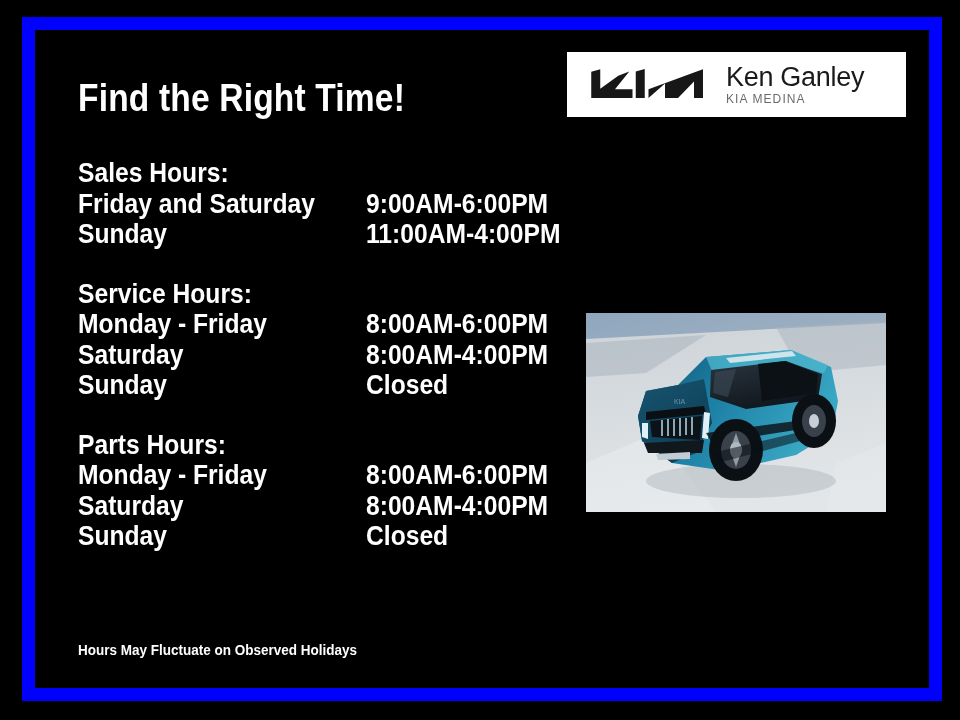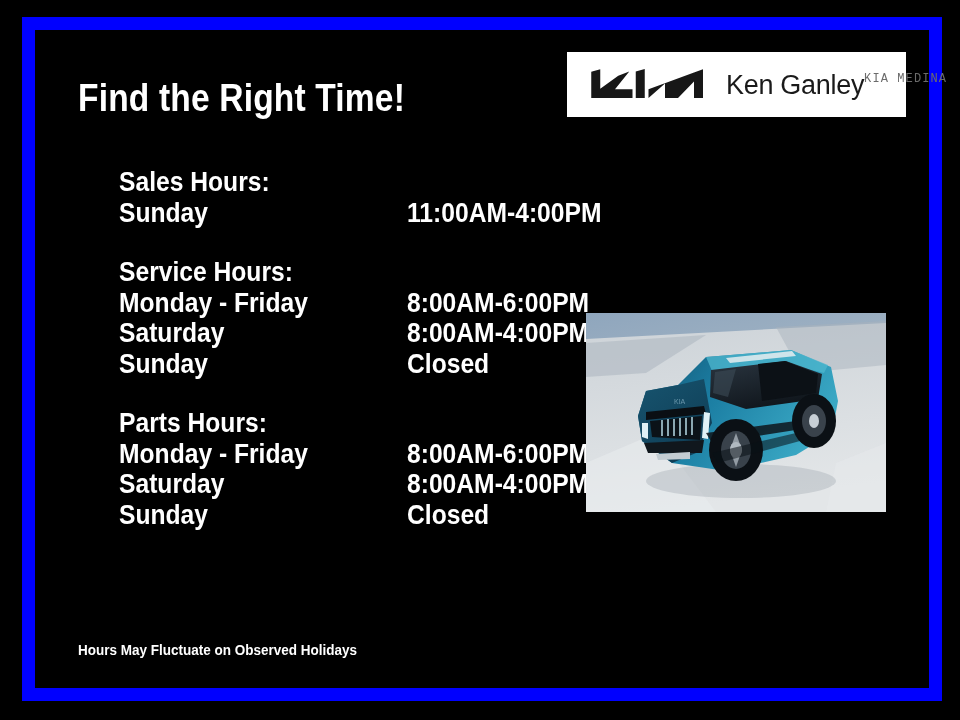--- a/index.html
+++ b/index.html
@@ -53,23 +53,22 @@
     transform: scaleX(0.86);
     transform-origin: left top;
     letter-spacing: 0.2px;
     white-space: nowrap;
   }
 
   
   #hours-wrap {
     position: absolute;
     left: 78px;
-    top: 167px;
+    top: 158px;
     width: 470px;
-    margin-left: 41px;
   }
   .hours-block {
     margin-bottom: 29px;
   }
   .hours-block:last-child { margin-bottom: 0; }
 
   .block-heading {
     font-size: 28px;
     line-height: 30.5px;
     font-weight: bold;
@@ -128,36 +127,37 @@
   }
   #kia-mark {
     margin-left: 18px;
     width: 118px;
     height: 34px;
     flex: none;
   }
   #logo-text {
     margin-left: 23px;
     display: flex;
+    flex-direction: column;
     justify-content: center;
   }
   #dealer-name {
     font-size: 27px;
     line-height: 28px;
     color: #1a1a1a;
     font-family: "Liberation Sans", sans-serif;
     letter-spacing: -0.3px;
     white-space: nowrap;
   }
   #dealer-sub {
     margin-top: 2px;
     font-size: 12px;
     line-height: 13px;
     color: #6b6b6b;
-    font-family: Liberation Mono, monospace;
+    font-family: Liberation Sans, sans-serif;
     letter-spacing: 1.1px;
     white-space: nowrap;
   }
 
   
   #vehicle-photo {
     position: absolute;
     left: 586px;
     top: 313px;
     width: 300px;
@@ -174,20 +174,24 @@
 
   <div id="frame">
     <div id="frame-inner"></div>
   </div>
 
   <div id="title">Find the Right Time!</div>
 
   <div id="hours-wrap">
       <div class="hours-block">
         <div class="block-heading">Sales Hours:</div>
+        <div class="hours-row">
+          <span class="day-label">Friday and Saturday</span>
+          <span class="time-value">9:00AM-6:00PM</span>
+        </div>
         <div class="hours-row">
           <span class="day-label">Sunday</span>
           <span class="time-value">11:00AM-4:00PM</span>
         </div>
       </div>
       <div class="hours-block">
         <div class="block-heading">Service Hours:</div>
         <div class="hours-row">
           <span class="day-label">Monday - Friday</span>
           <span class="time-value">8:00AM-6:00PM</span>

